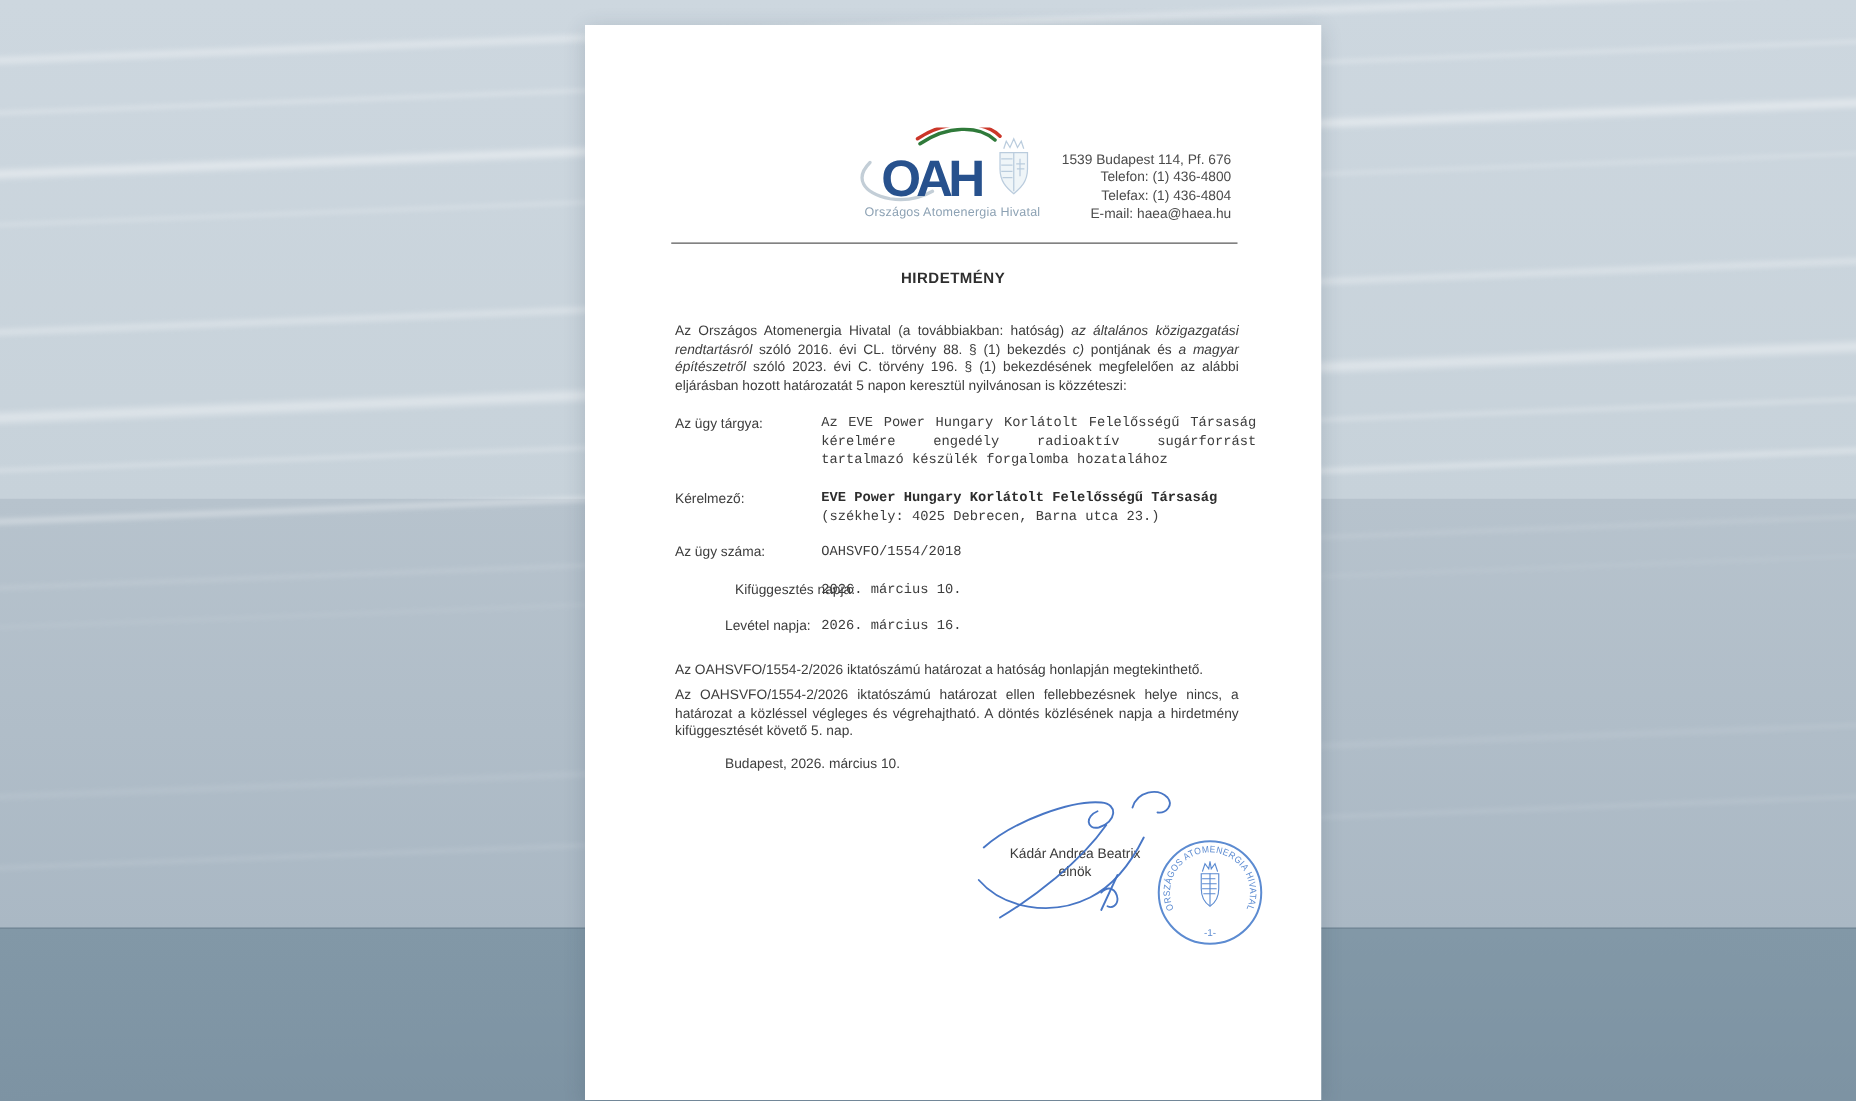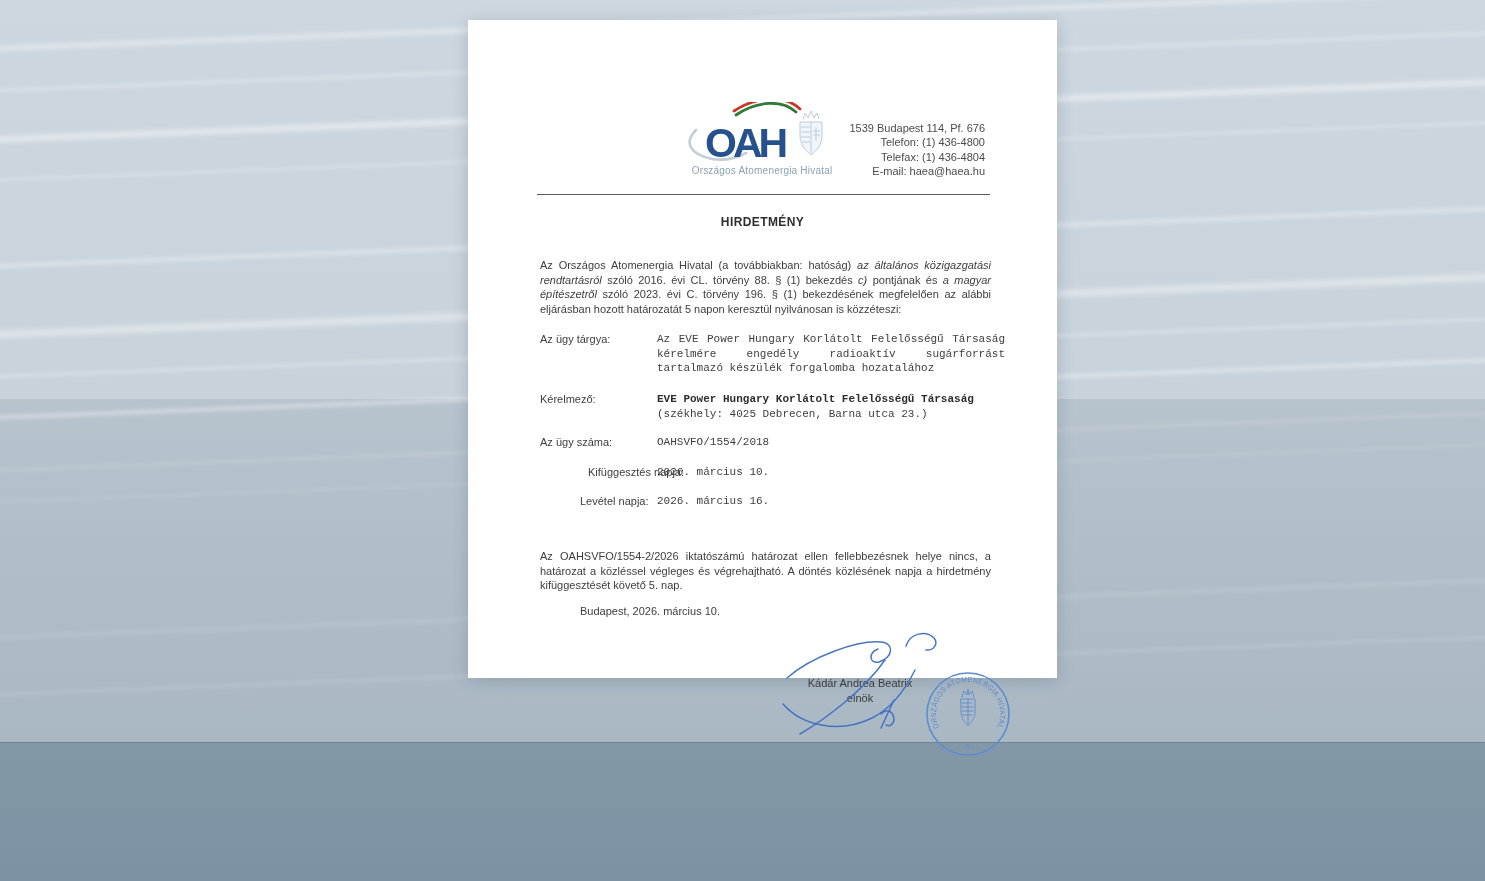--- a/index.html
+++ b/index.html
@@ -6,21 +6,21 @@
   .scene{position:relative;width:1485px;height:881px;overflow:hidden;
          font-family:"Liberation Sans",sans-serif;background:#c9d3db;}
   .band{position:absolute;left:0;right:0;}
   .band-top{top:0;height:399px;background:linear-gradient(180deg,#cdd7df 0%,#c7d2da 100%);}
   .band-mid{top:399px;height:343px;background:linear-gradient(180deg,#b7c3cd 0%,#aab8c4 100%);}
   .band-bottom{top:742px;height:139px;background:linear-gradient(180deg,#8298a7 0%,#7d93a3 100%);
                border-top:1px solid rgba(100,120,135,.55);}
   .streak{position:absolute;left:-60px;width:1650px;
           background:linear-gradient(180deg,rgba(255,255,255,0),rgba(255,255,255,.85) 50%,rgba(255,255,255,0));
           transform:rotate(-2.2deg);filter:blur(1.5px);}
-  .paper{position:absolute;left:468px;top:20px;width:589px;height:658px;background:#ffffff;
+  .paper{position:absolute;left:468px;top:20px;width:589px;height:860px;background:#ffffff;
          box-shadow:0 3px 16px rgba(40,60,80,.20);}
   .paper *{box-sizing:border-box;}
   .abs{position:absolute;}
   .body-text{font-size:11px;line-height:14.6px;color:#3d3d3d;}
   .just{text-align:justify;}
   .logo-group{left:220px;top:82px;width:148px;text-align:center;}
   .logo-subtitle{font-size:10px;line-height:12px;color:#8da2b4;letter-spacing:.2px;margin-top:1px;white-space:nowrap;}
   .contact{right:72px;top:101px;text-align:right;font-size:11px;line-height:14.4px;color:#4b4b4b;}
   .rule{left:69px;top:174px;width:453px;border-top:1px solid #5a5a5a;height:0;}
   .doc-title{left:0;top:195px;width:100%;text-align:center;font-size:12px;font-weight:bold;
@@ -105,20 +105,21 @@
 
     <div class="abs body-text field-label" style="top:415px;">Az ügy száma:</div>
     <div class="abs body-text field-value" style="top:415px;">OAHSVFO/1554/2018</div>
 
     <div class="abs body-text field-label" style="top:445px;margin-left:48px;">Kifüggesztés napja:</div>
     <div class="abs body-text field-value" style="top:445px;">2026. március 10.</div>
 
     <div class="abs body-text field-label" style="top:474px;margin-left:40px;">Levétel napja:</div>
     <div class="abs body-text field-value" style="top:474px;">2026. március 16.</div>
 
+    <p class="abs body-text" style="margin:0;left:72px;top:509px;width:451px;">Az OAHSVFO/1554-2/2026 iktatószámú határozat a hatóság honlapján megtekinthető.</p>
     <p class="abs body-text just" style="margin:0;left:72px;top:529px;width:451px;">Az OAHSVFO/1554-2/2026 iktatószámú határozat ellen fellebbezésnek helye nincs, a határozat a közléssel végleges és végrehajtható. A döntés közlésének napja a hirdetmény kifüggesztését követő 5. nap.</p>
     <p class="abs body-text" style="margin:0;left:72px;top:584px;width:451px;padding-left:40px;">Budapest, 2026. március 10.</p>
 
     <div class="abs sig-name">
       <div>Kádár Andrea Beatrix</div>
       <div>elnök</div>
     </div>
 
     <svg class="abs sig-svg" width="170" height="132" viewBox="0 0 170 132">
       <path class="sig-stroke" d="M 5,50 C 30,28 76,12 99,14 C 113,15 111,30 97,34 C 87,36 86,25 96,21"></path>

